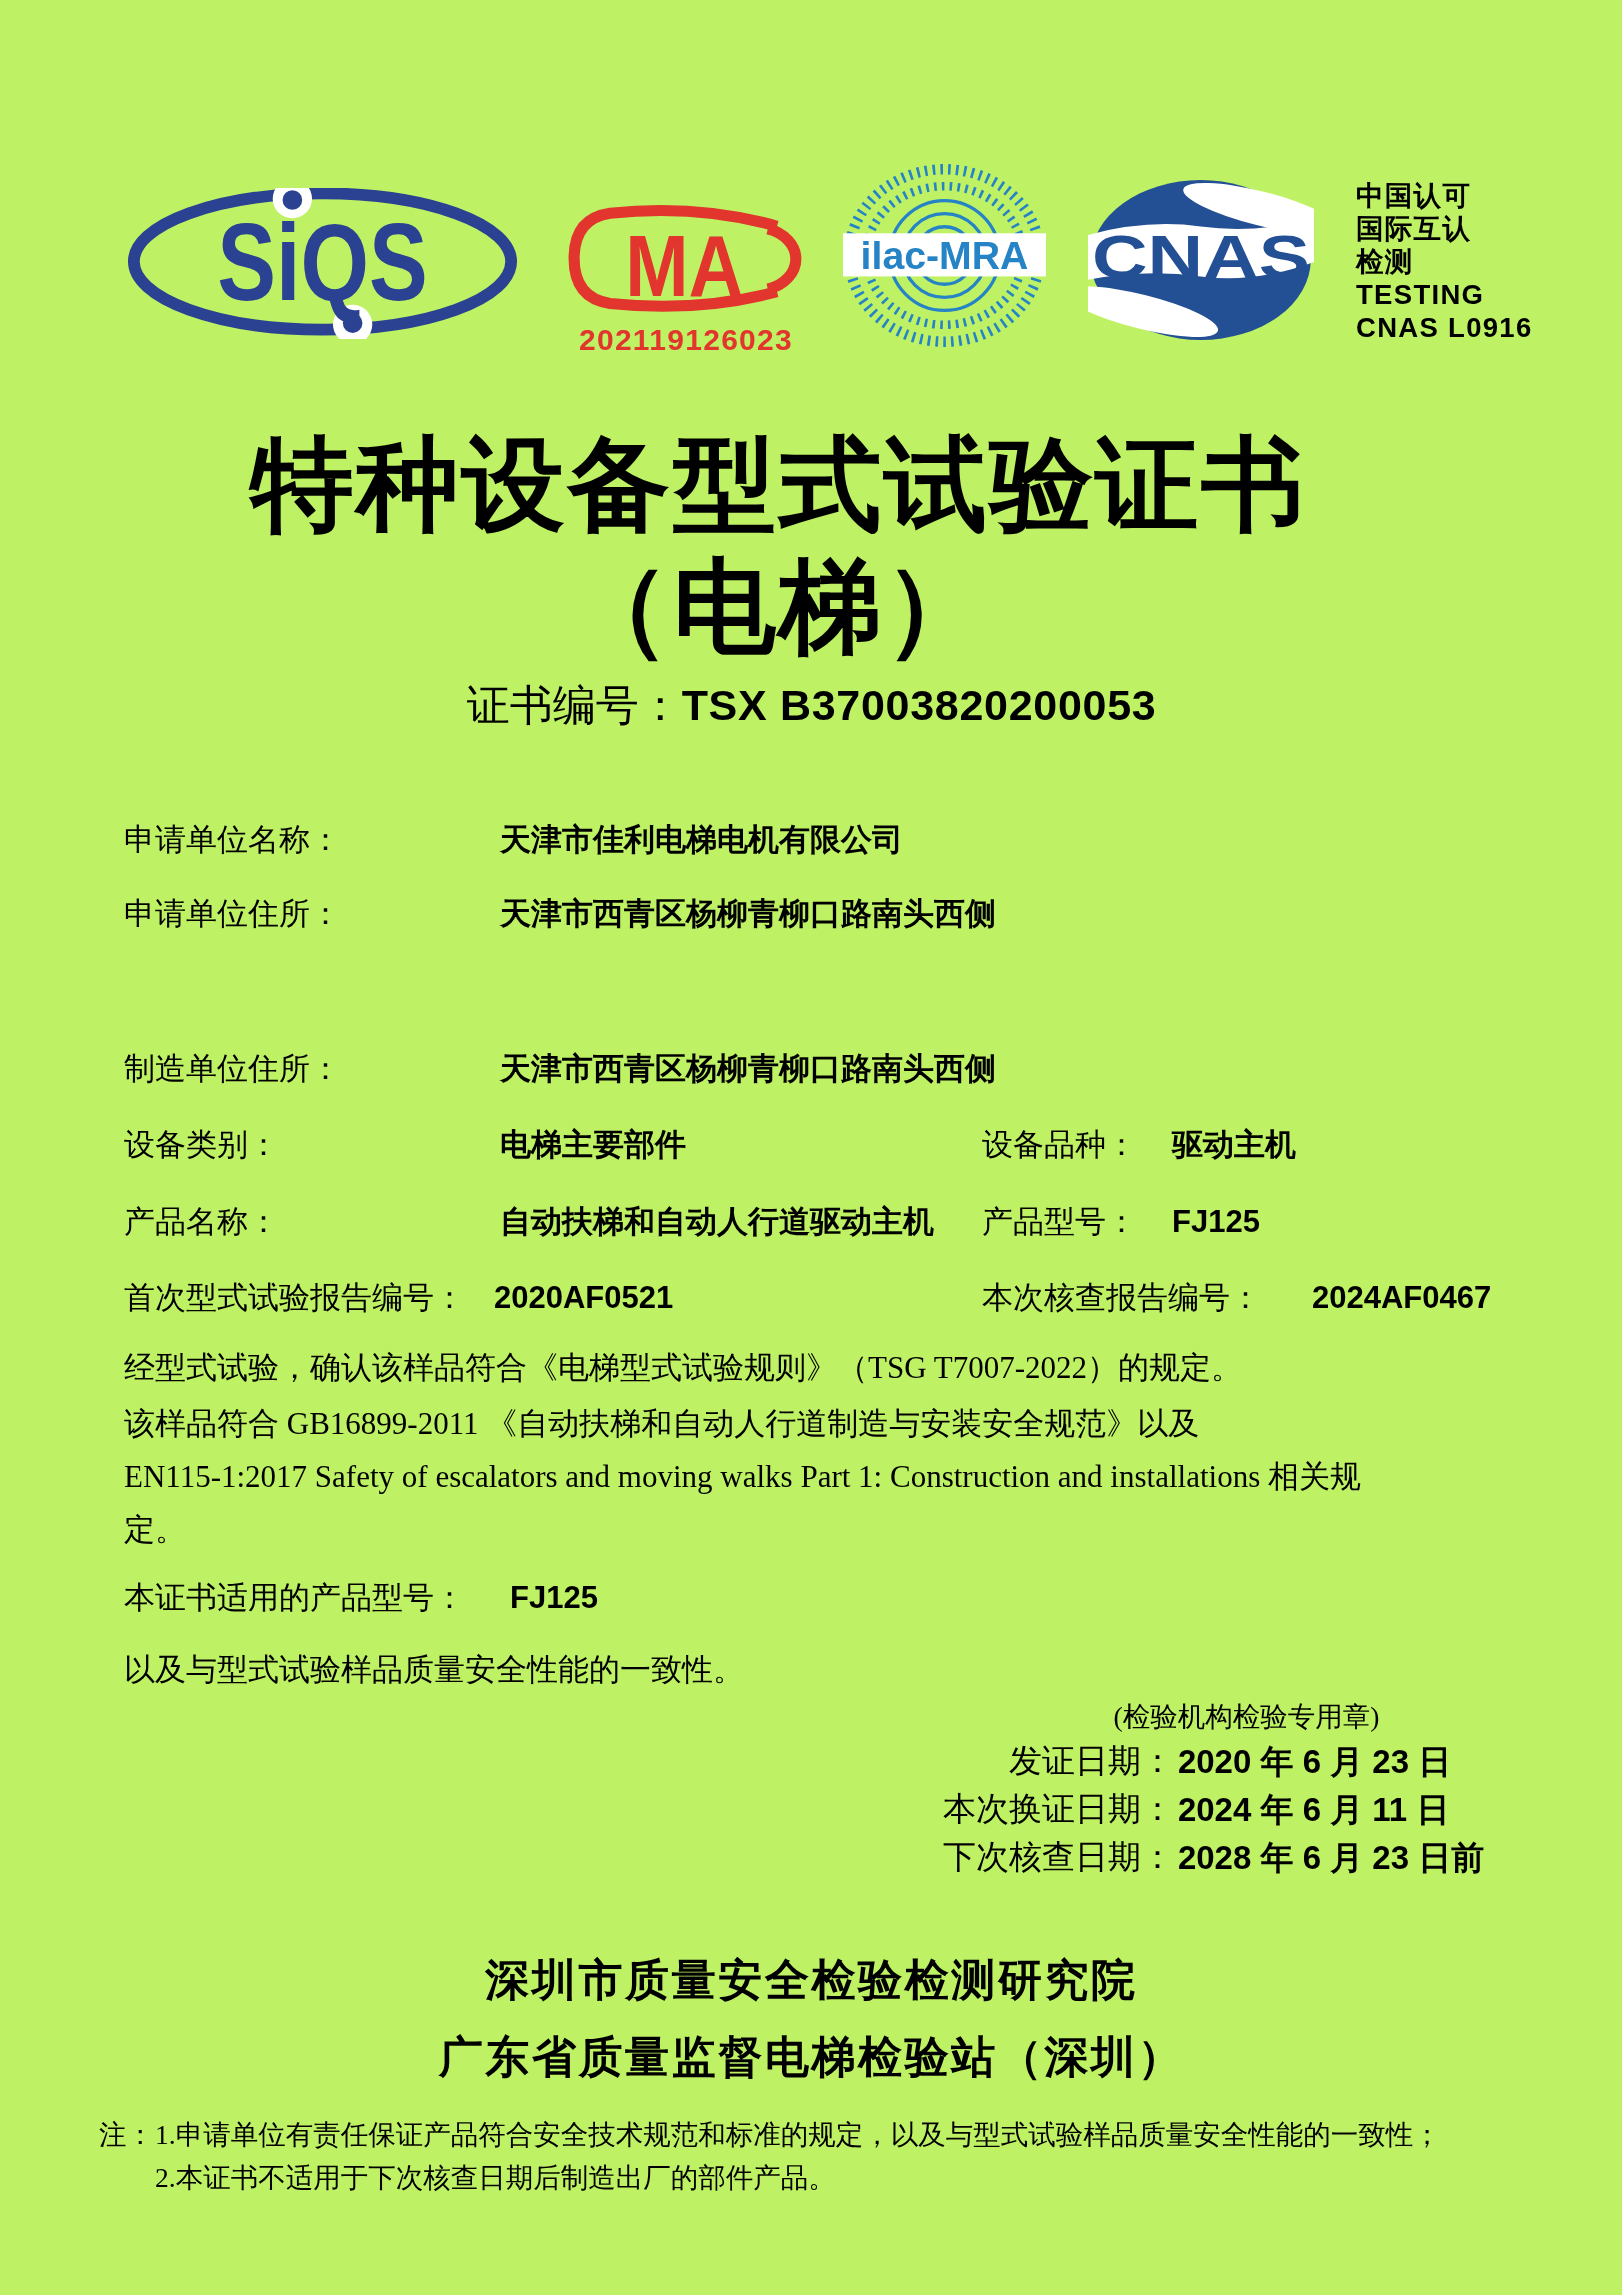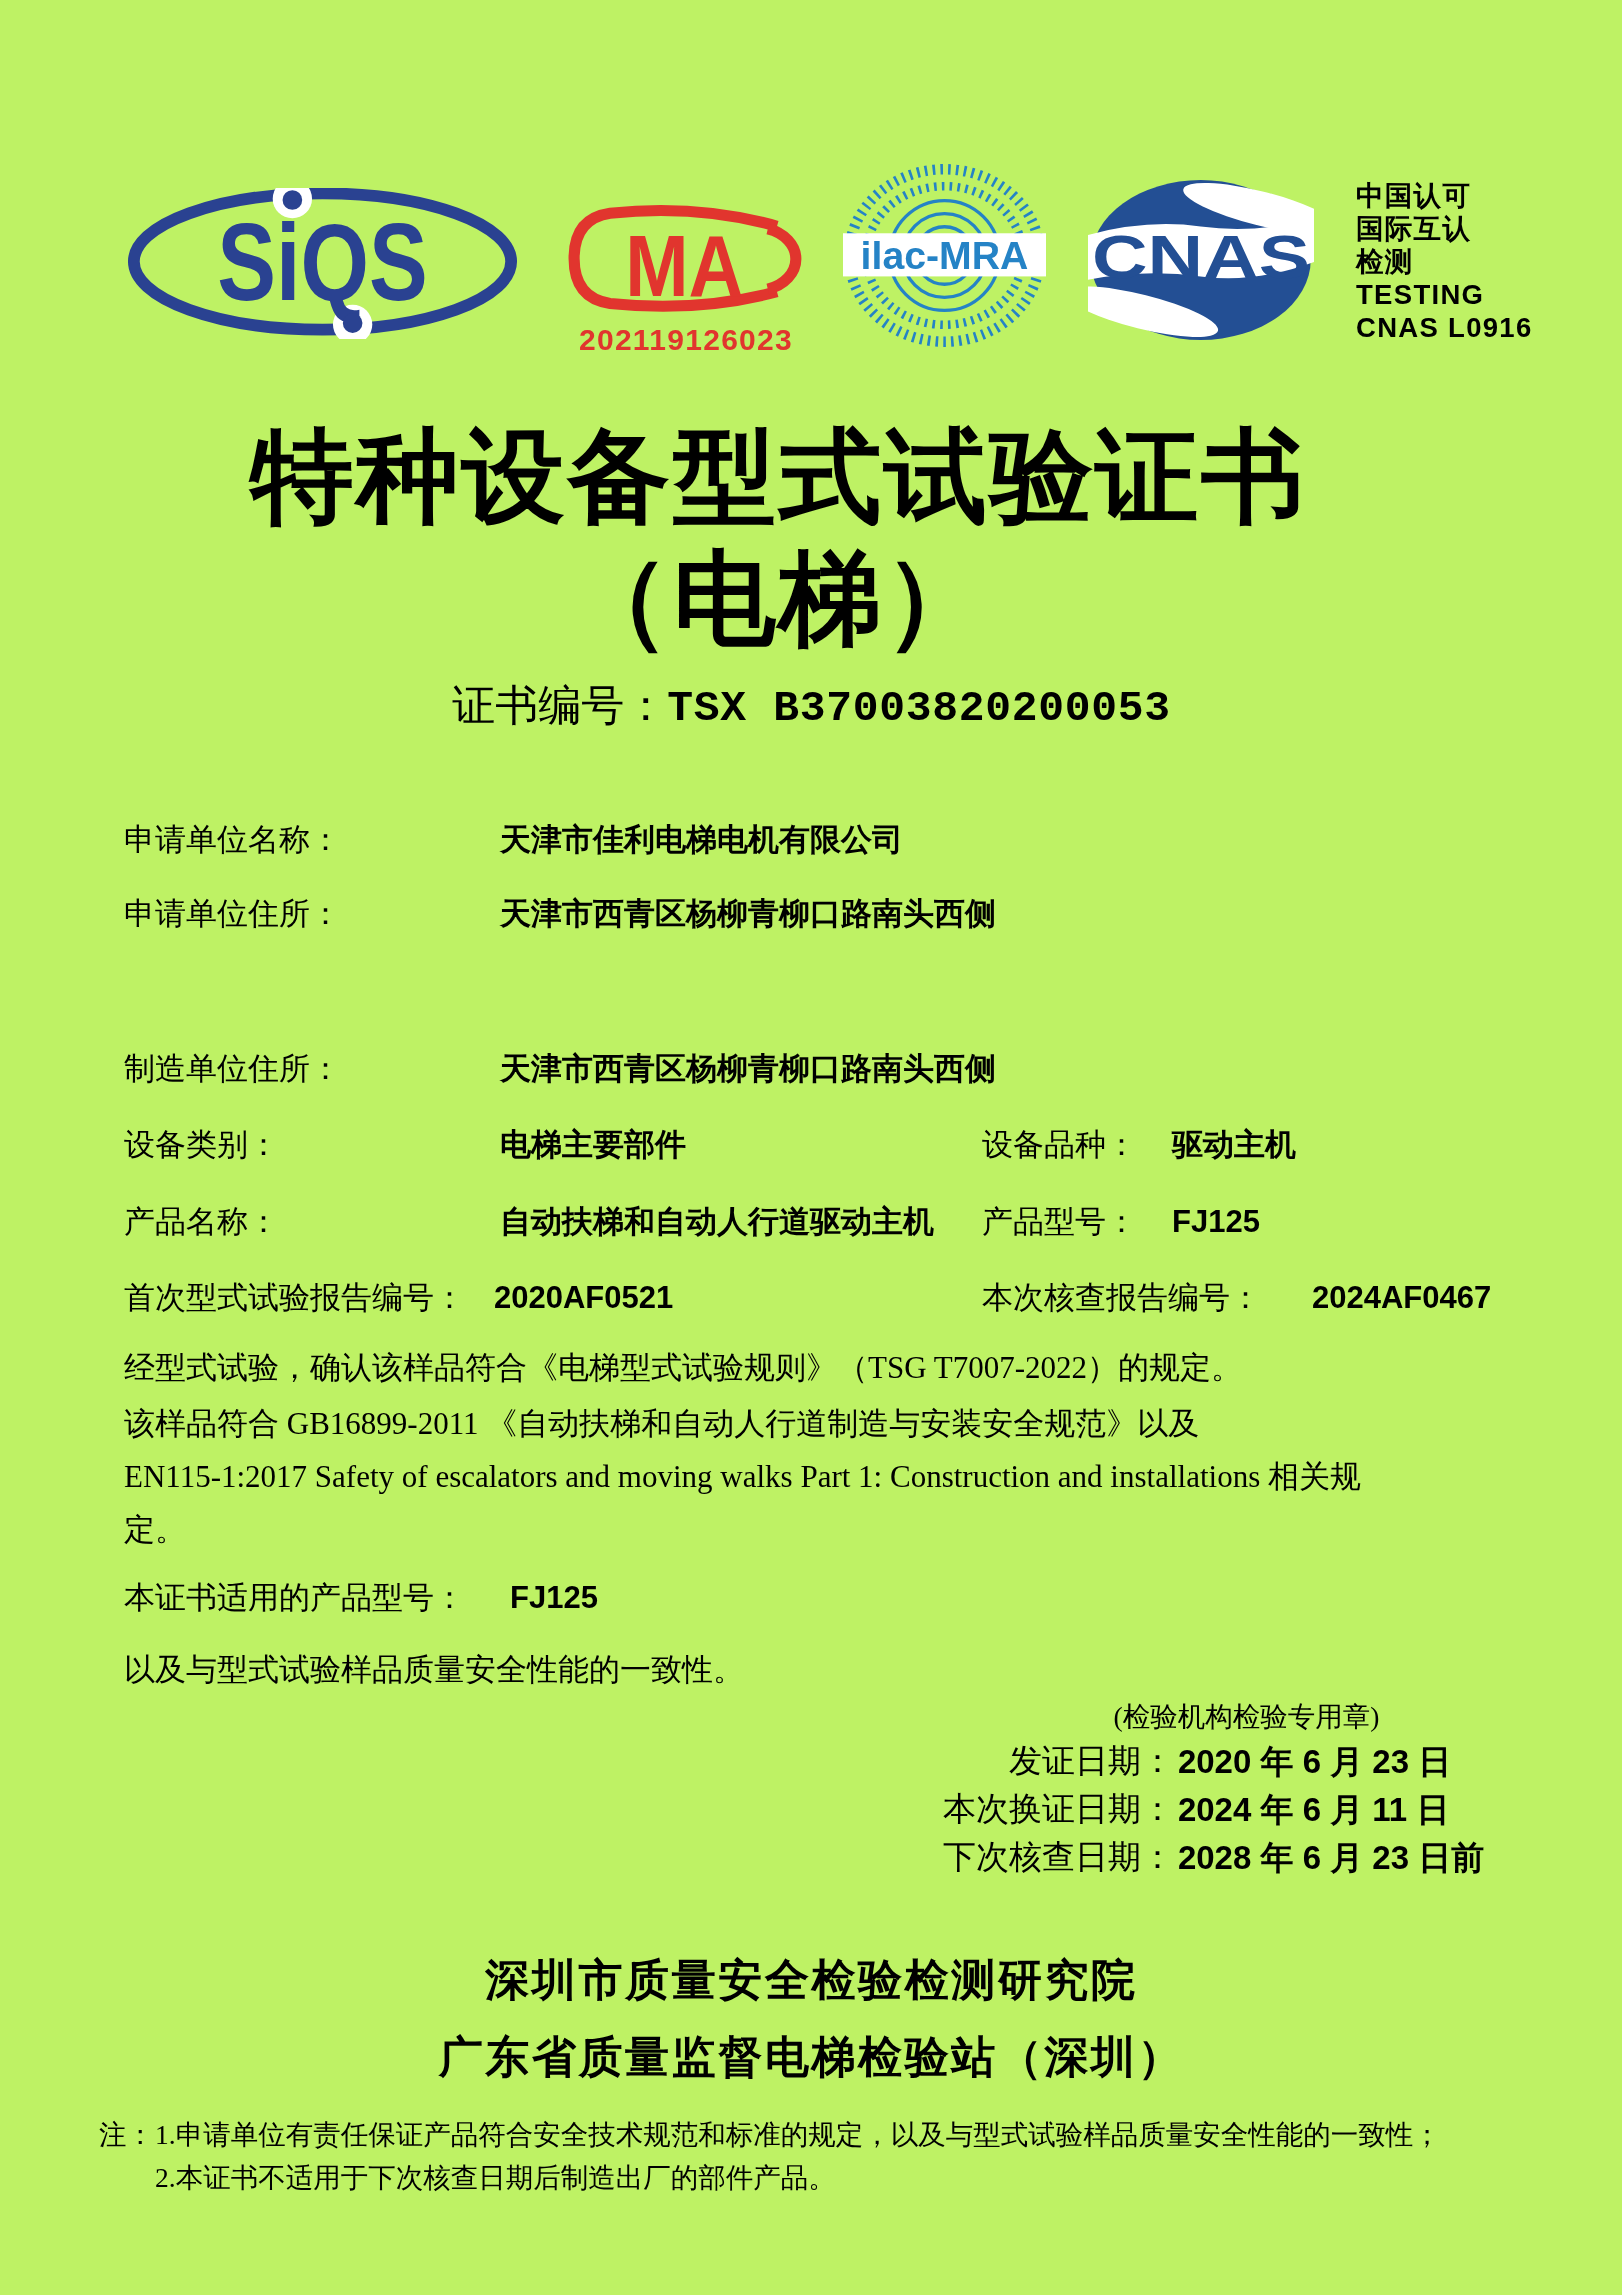--- a/index.html
+++ b/index.html
@@ -1,24 +1,24 @@
 <!DOCTYPE html>
 <html style="font-size:10.5px"><head>
 <meta charset="utf-8">
 <style>
   html,body{margin:0;padding:0;background:#888;}
   .page{position:relative;width:1623px;height:2295px;background:#bef264;overflow:hidden;
         font-family:"Liberation Serif","DejaVu Serif",serif;color:#000;}
   .abs{position:absolute;white-space:nowrap;line-height:1;}
   .sansb{font-family:"Liberation Sans","DejaVu Sans",sans-serif;font-weight:700;}
   .title-line{left:0;width:1557px;text-align:center;font-size:103px;font-weight:900;
-              font-family:"Liberation Sans","DejaVu Sans",sans-serif;letter-spacing:2.6px;}
+              font-family:"Liberation Sans","DejaVu Sans",sans-serif;letter-spacing:2.6px;margin-top:8px;}
   .cert-line{left:0;width:1623px;text-align:center;font-size:43px;}
   .cert-line .lab{font-family:"Liberation Serif","DejaVu Serif",serif;}
-  .cert-line .val{font-family:Liberation Mono, monospace;font-weight:700;letter-spacing:0.7px;}
+  .cert-line .val{font-family:Liberation Sans, sans-serif;font-weight:700;letter-spacing:0.7px;}
   .frow{font-size:31px;}
   .frow .lab{display:inline-block;min-width:376px;font-family:"Liberation Serif","DejaVu Serif",serif;}
   .frow .val{font-family:"Liberation Sans","DejaVu Sans",sans-serif;font-weight:700;}
   .rrow{font-size:31px;}
   .rrow .lab{display:inline-block;min-width:190px;font-family:Liberation Sans, sans-serif;}
   .rrow.wide .lab{min-width:330px;}
   .para{font-size:31px;font-family:"Liberation Serif","DejaVu Serif",serif;}
   .para .val{font-family:"Liberation Sans","DejaVu Sans",sans-serif;font-weight:700;}
   .para .lab{display:inline-block;min-width:386px;}
   .stampnote{left:1083px;width:327px;text-align:center;font-size:27.5px;}

